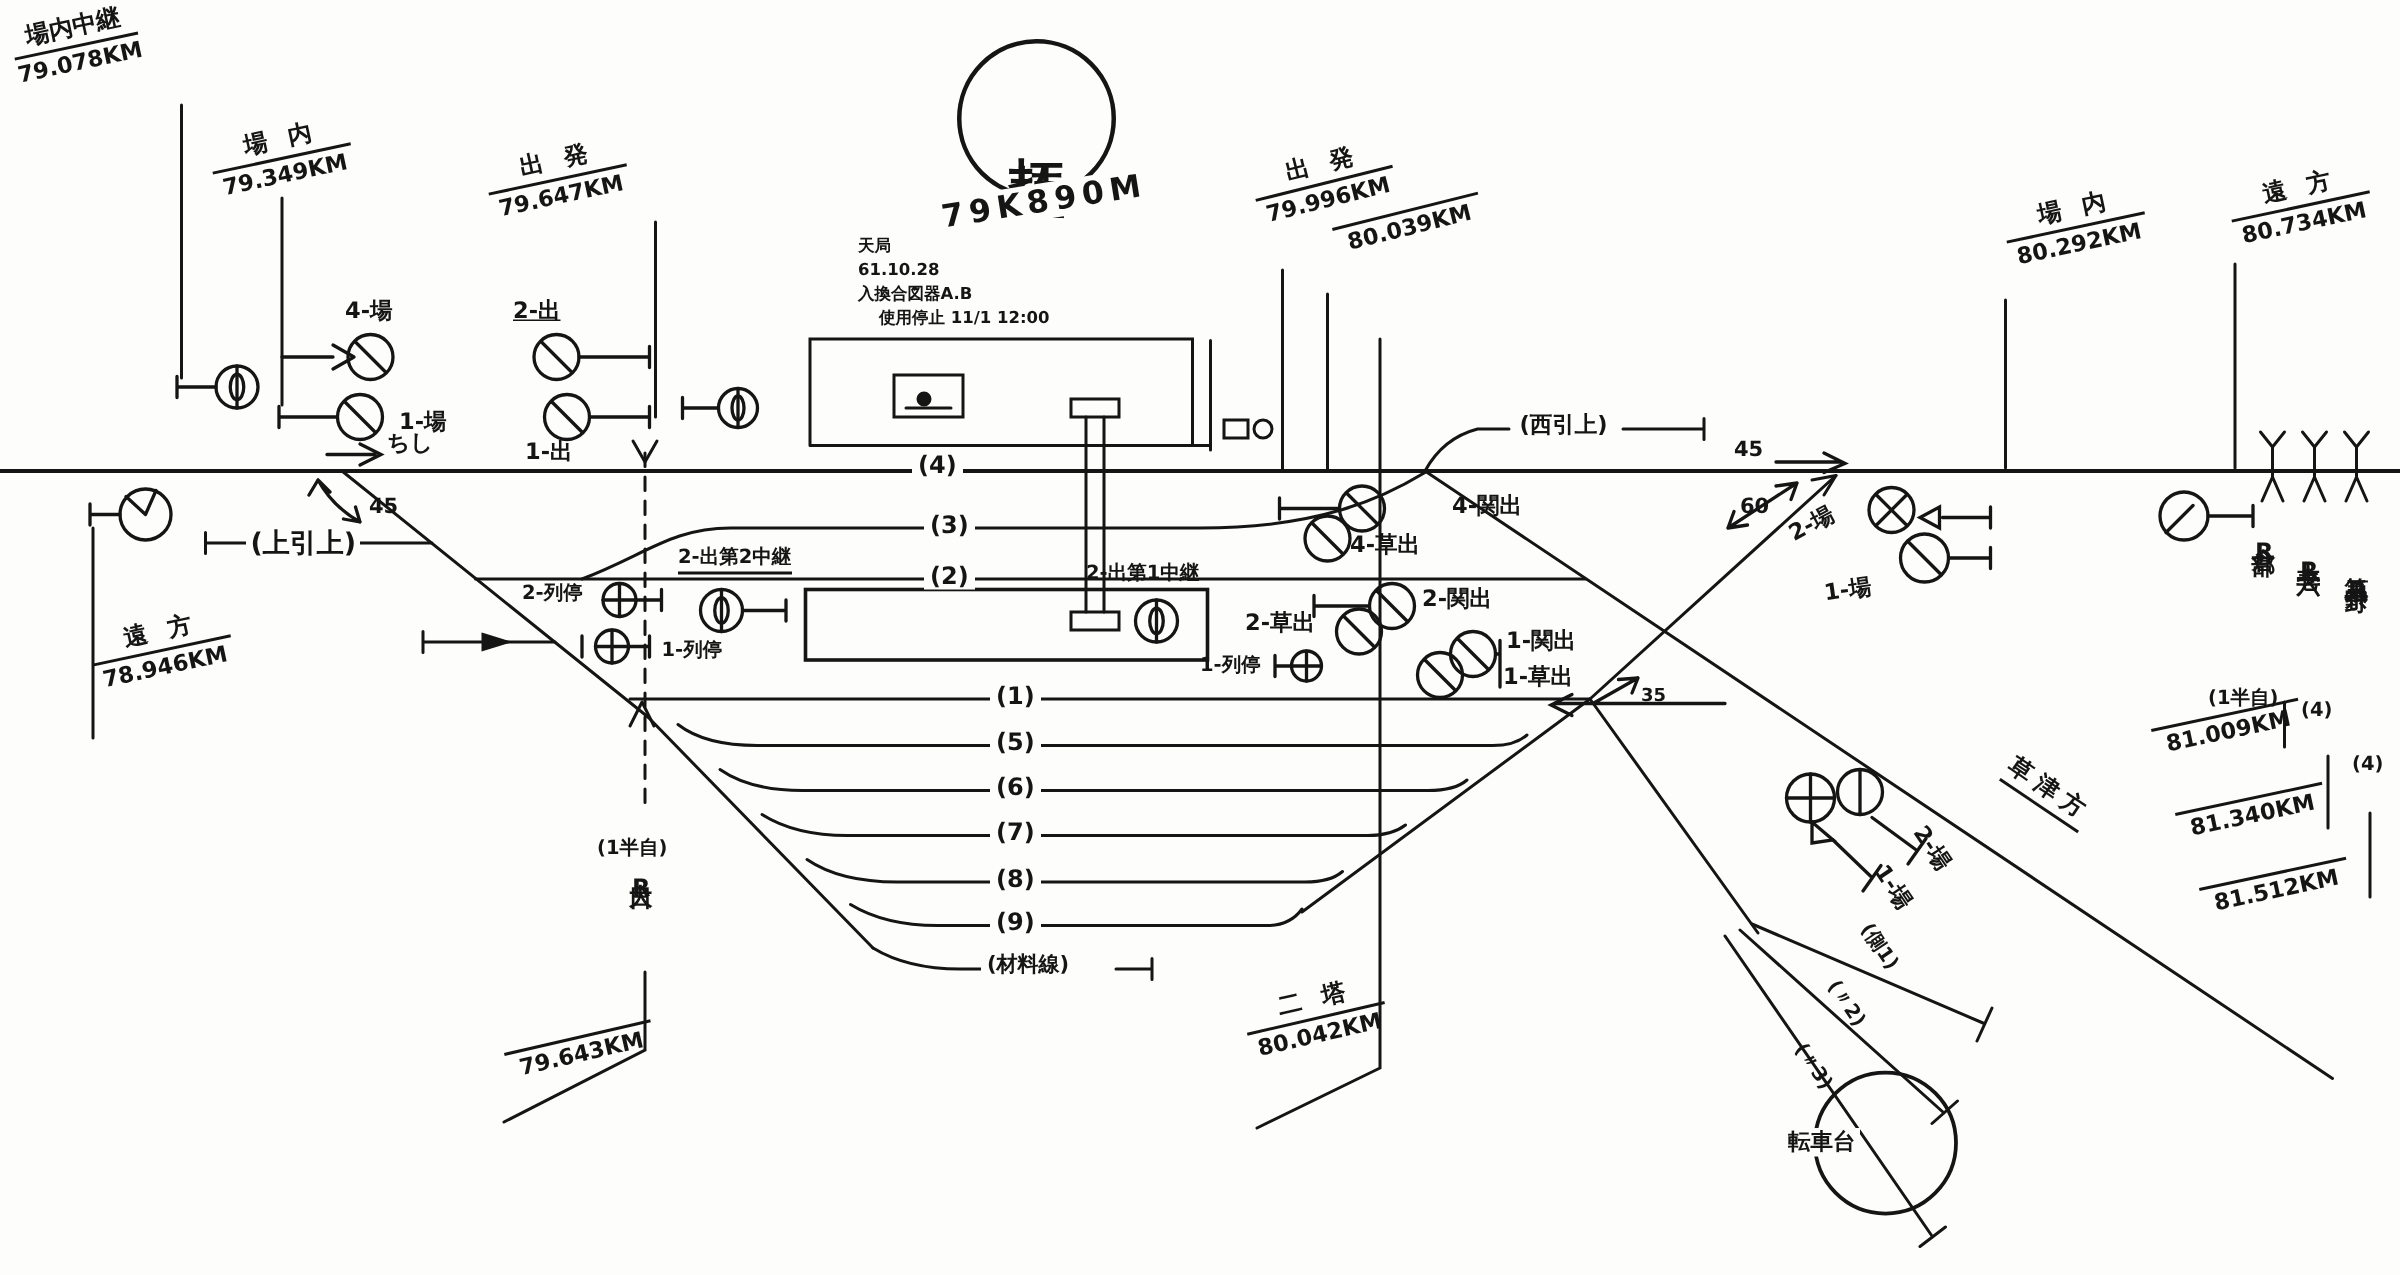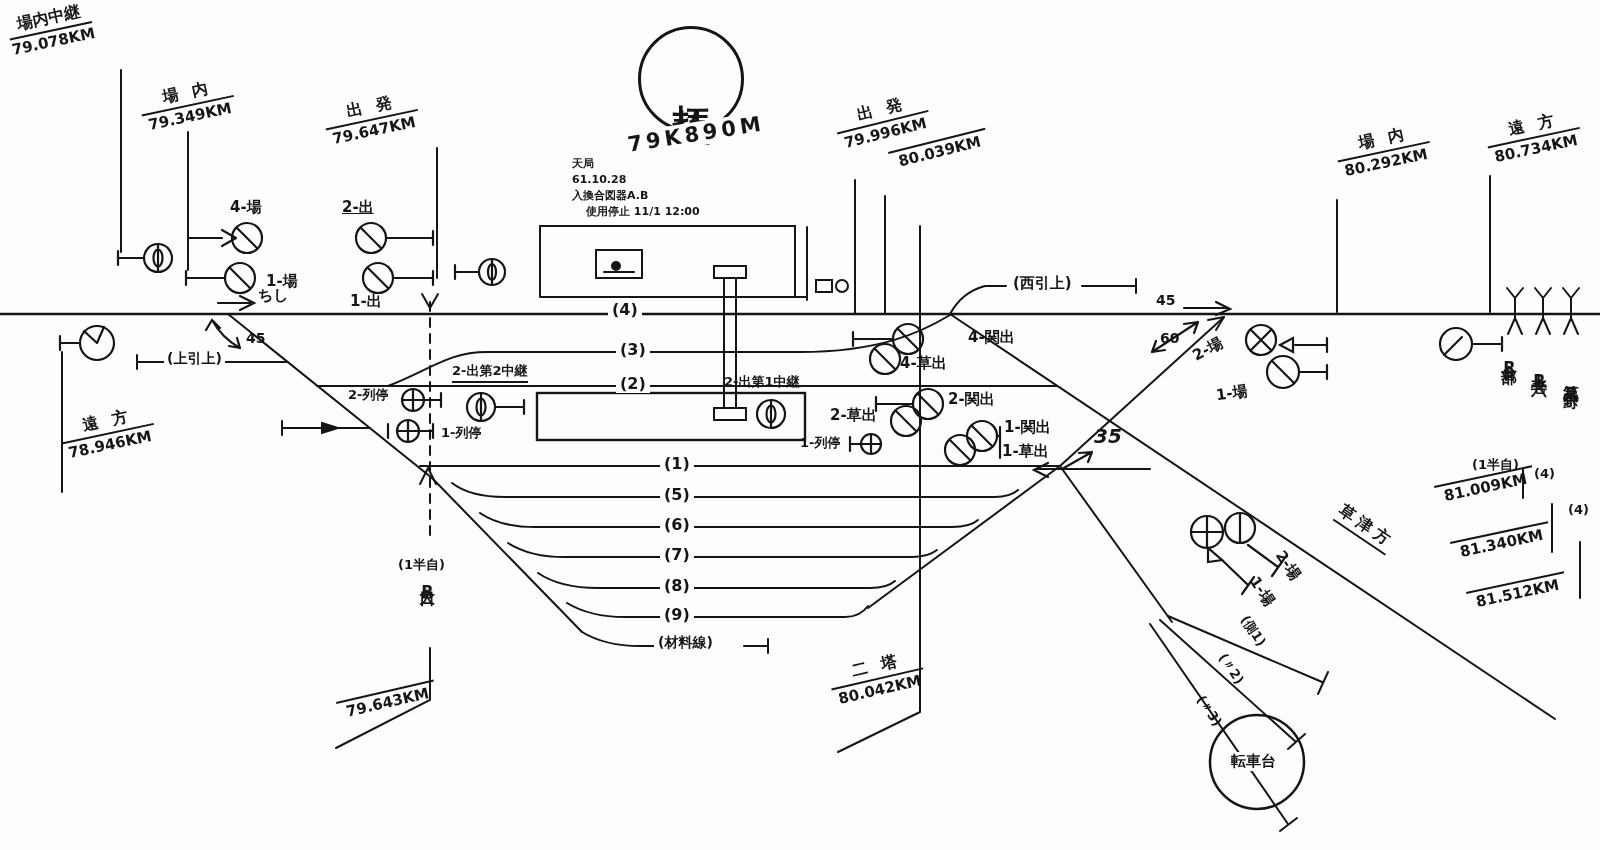--- a/index.html
+++ b/index.html
@@ -311,26 +311,26 @@
 <div class="lbl sig" style="left:948px;top:390px;text-align:right;">2-関出</div>
 <div class="lbl sig" style="left:830px;top:406px;">2-草出</div>
 <div class="lbl sig" style="left:1004px;top:418px;">1-関出</div>
 <div class="lbl sig" style="left:1002px;top:442px;">1-草出</div>
 <div class="lbl sm" style="left:800px;top:434px;">1-列停</div>
 <div class="lbl sig" style="left:1192px;top:340px;transform:rotate(-28deg);">2-場</div>
 <div class="lbl sig" style="left:1216px;top:384px;transform:rotate(-8deg);">1-場</div>
 <div class="lbl sig" style="left:1272px;top:556px;transform:rotate(56deg);">2-場</div>
 <div class="lbl sig" style="left:1246px;top:582px;transform:rotate(56deg);">1-場</div>
 
-<div class="lbl sig ttl" style="left:164px;top:350px;font-size:14px;">(上引上)</div>
+<div class="lbl sig ttl" style="left:164px;top:350px;font-size:18px;">(上引上)</div>
 <div class="lbl sig ttl" style="left:1010px;top:274px;font-size:15px;">(西引上)</div>
 <div class="lbl sig" style="left:258px;top:286px;">ちし</div>
 <div class="lbl sig" style="left:246px;top:330px;font-size:14px;">45</div>
 <div class="lbl sig" style="left:1156px;top:292px;font-size:14px;">45</div>
 <div class="lbl sig" style="left:1160px;top:330px;font-size:14px;">60</div>
-<div class="lbl sig" style="left:1094px;top:424px;font-size:20px;font-style:italic;">35</div>
+<div class="lbl sig" style="left:1094px;top:456px;font-size:12px;">35</div>
 <div class="lbl sig un" style="left:1334px;top:516px;transform:rotate(34deg);font-size:16px;letter-spacing:5px;">草津方</div>
 <div class="lbl sm" style="left:1236px;top:622px;transform:rotate(56deg);">(側1)</div>
 <div class="lbl sm" style="left:1214px;top:660px;transform:rotate(56deg);">(〃2)</div>
 <div class="lbl sm" style="left:1192px;top:702px;transform:rotate(56deg);">(〃3)</div>
-<div class="lbl sig ttl" style="left:1228px;top:752px;font-family:Liberation Mono, monospace;">転車台</div>
+<div class="lbl sig ttl" style="left:1189px;top:752px;font-family:Liberation Mono, monospace;">転車台</div>
 
 </div>
 
 </body></html>

